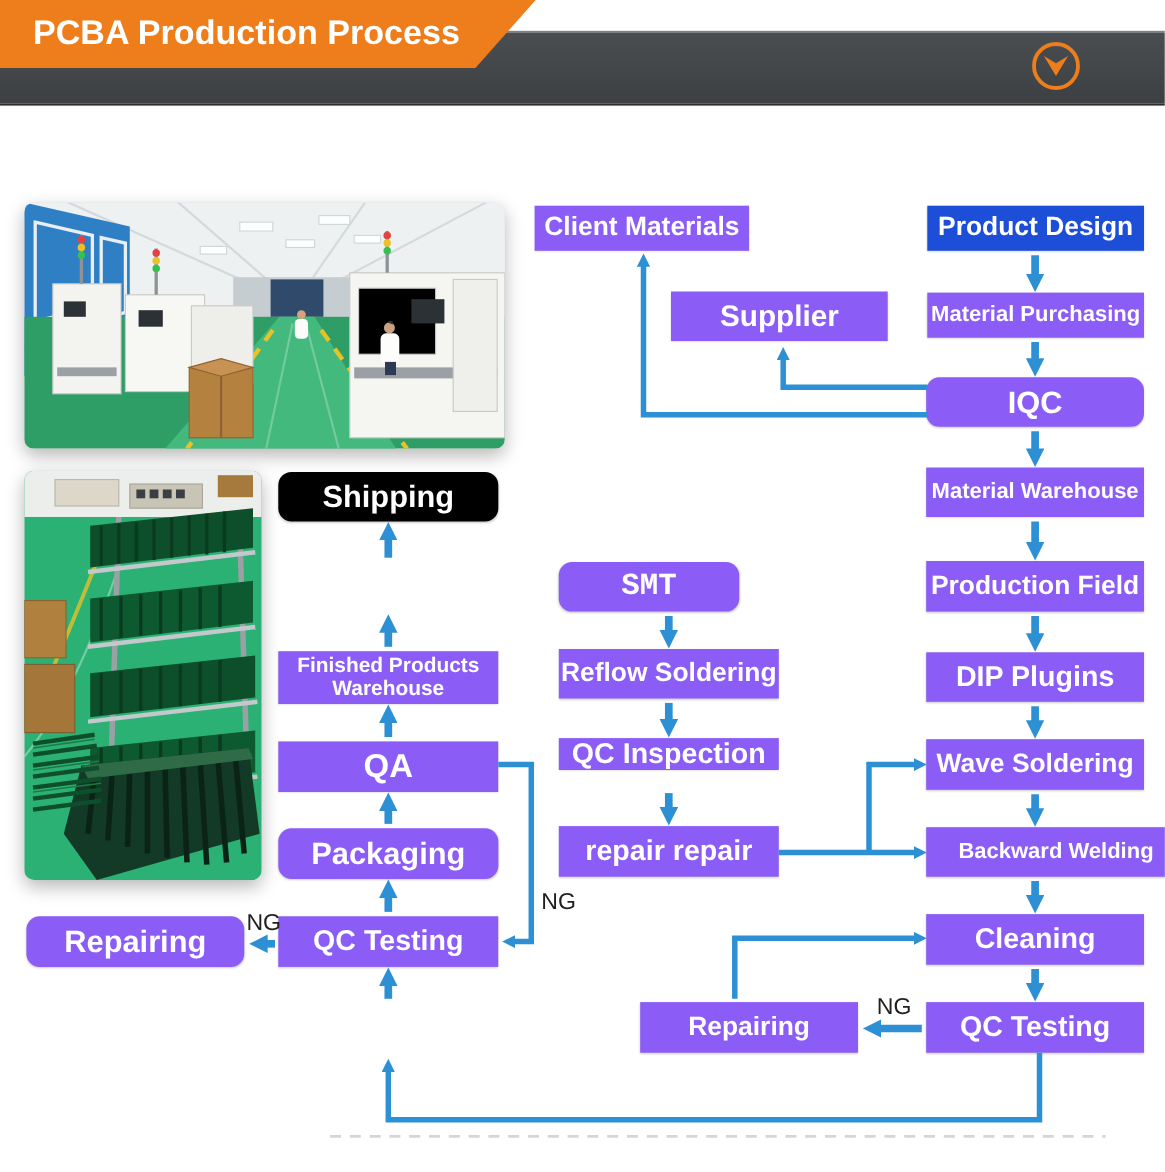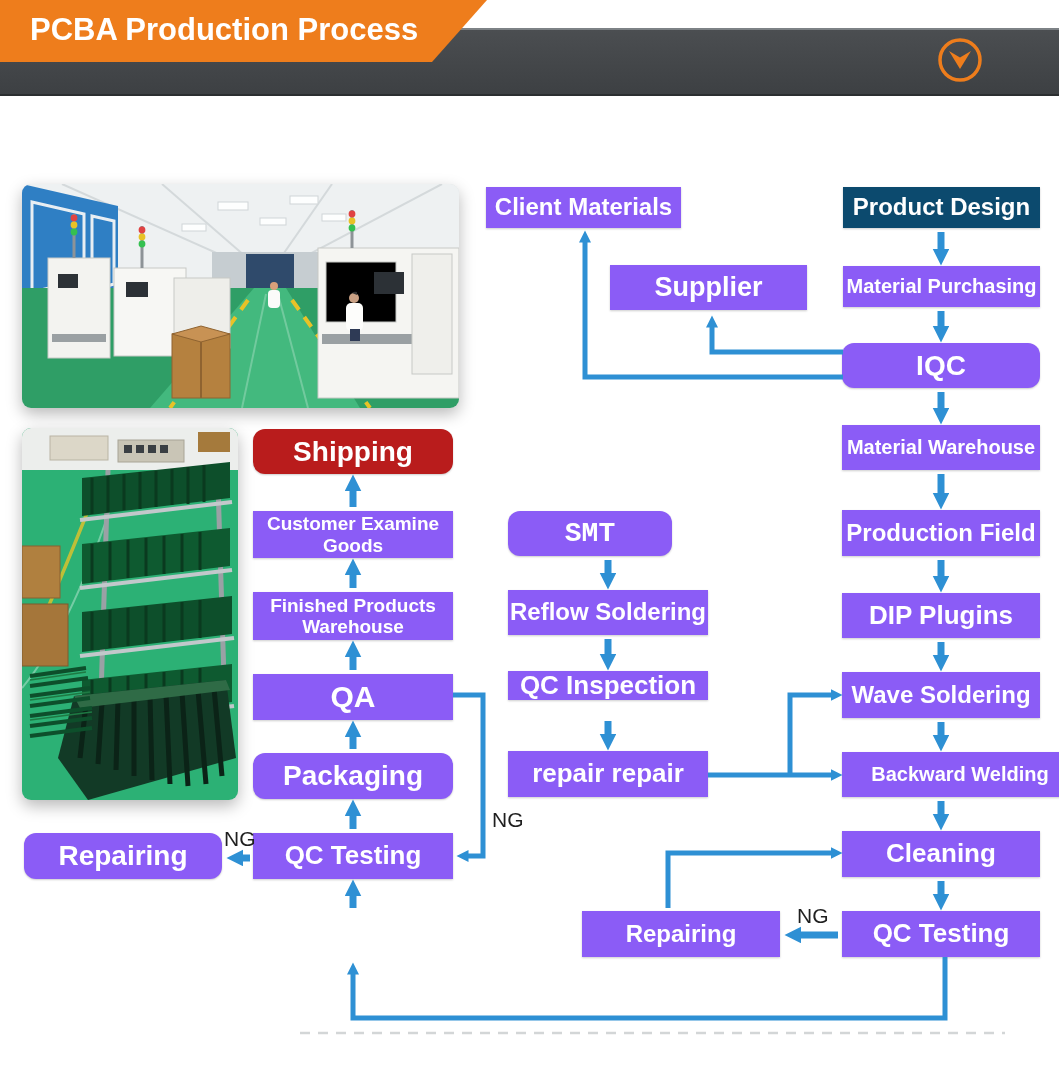--- a/index.html
+++ b/index.html
@@ -21,22 +21,22 @@
     box-shadow:0 6px 16px rgba(0,0,0,0.28);background:#dfe3e5;}
   #photo-top{left:22px;top:184px;width:437px;height:224px;}
   #photo-bottom{left:22px;top:428px;width:216px;height:372px;}
   .photo svg{display:block;width:100%;height:100%;}
 
   
   .node{position:absolute;display:flex;align-items:center;justify-content:center;
     text-align:center;color:#ffffff;font-weight:bold;background:#8b5cf6;
     line-height:1.12;padding:2px 4px;box-sizing:border-box;
     box-shadow:0 1px 2px rgba(0,0,0,0.20);}
-  .node.blue{background:#b91c1c;}
-  .node.pink{background:#0c4a6e;}
+  .node.blue{background:#000000;}
+  .node.pink{background:#1d4ed8;}
   .nowrap{white-space:nowrap;}
   .fs19{font-size:19px;} .fs20{font-size:20px;} .fs24{font-size:24px;}
   .fs26{font-size:26px;} .fs27{font-size:27px;} .fs28{font-size:28px;border-radius:12px;} .fs30{font-size:30px;}
 
   #n-client-materials{left:486px;top:187px;width:195px;height:41px;}
   #n-product-design {left:843px;top:187px;width:197px;height:41px;}
   #n-supplier       {left:610px;top:265px;width:197px;height:45px;}
   #n-material-purchasing{left:843px;top:266px;width:197px;height:41px;}
   #n-iqc            {left:842px;top:343px;width:198px;height:45px;}
   #n-material-warehouse{left:842px;top:425px;width:198px;height:45px;}
@@ -272,21 +272,20 @@
   <div class="node fs24 nowrap" id="n-wave-soldering">Wave Soldering</div>
   <div class="node fs20 nowrap" id="n-backward-welding">Backward Welding</div>
   <div class="node fs26 nowrap" id="n-cleaning">Cleaning</div>
   <div class="node fs26 nowrap" id="n-qc-testing-right">QC Testing</div>
   <div class="node fs24 nowrap" id="n-repairing-mid">Repairing</div>
   <div class="node fs28 nowrap" id="n-smt">SMT</div>
   <div class="node fs24 nowrap" id="n-reflow-soldering">Reflow Soldering</div>
   <div class="node fs26 nowrap" id="n-qc-inspection">QC Inspection</div>
   <div class="node fs26 nowrap" id="n-repair-welding">repair repair</div>
   <div class="node blue fs28 nowrap" id="n-shipping">Shipping</div>
-  <div class="node fs19" id="n-customer-examine">Customer Examine Goods</div>
   <div class="node fs19" id="n-finished-products">Finished Products Warehouse</div>
   <div class="node fs30 nowrap" id="n-qa">QA</div>
   <div class="node fs28 nowrap" id="n-packaging">Packaging</div>
   <div class="node fs26 nowrap" id="n-qc-testing-left">QC Testing</div>
   <div class="node fs28 nowrap" id="n-repairing-left">Repairing</div>
 
   <div class="ng" id="ng-left">NG</div>
   <div class="ng" id="ng-mid">NG</div>
   <div class="ng" id="ng-right">NG</div>
 

